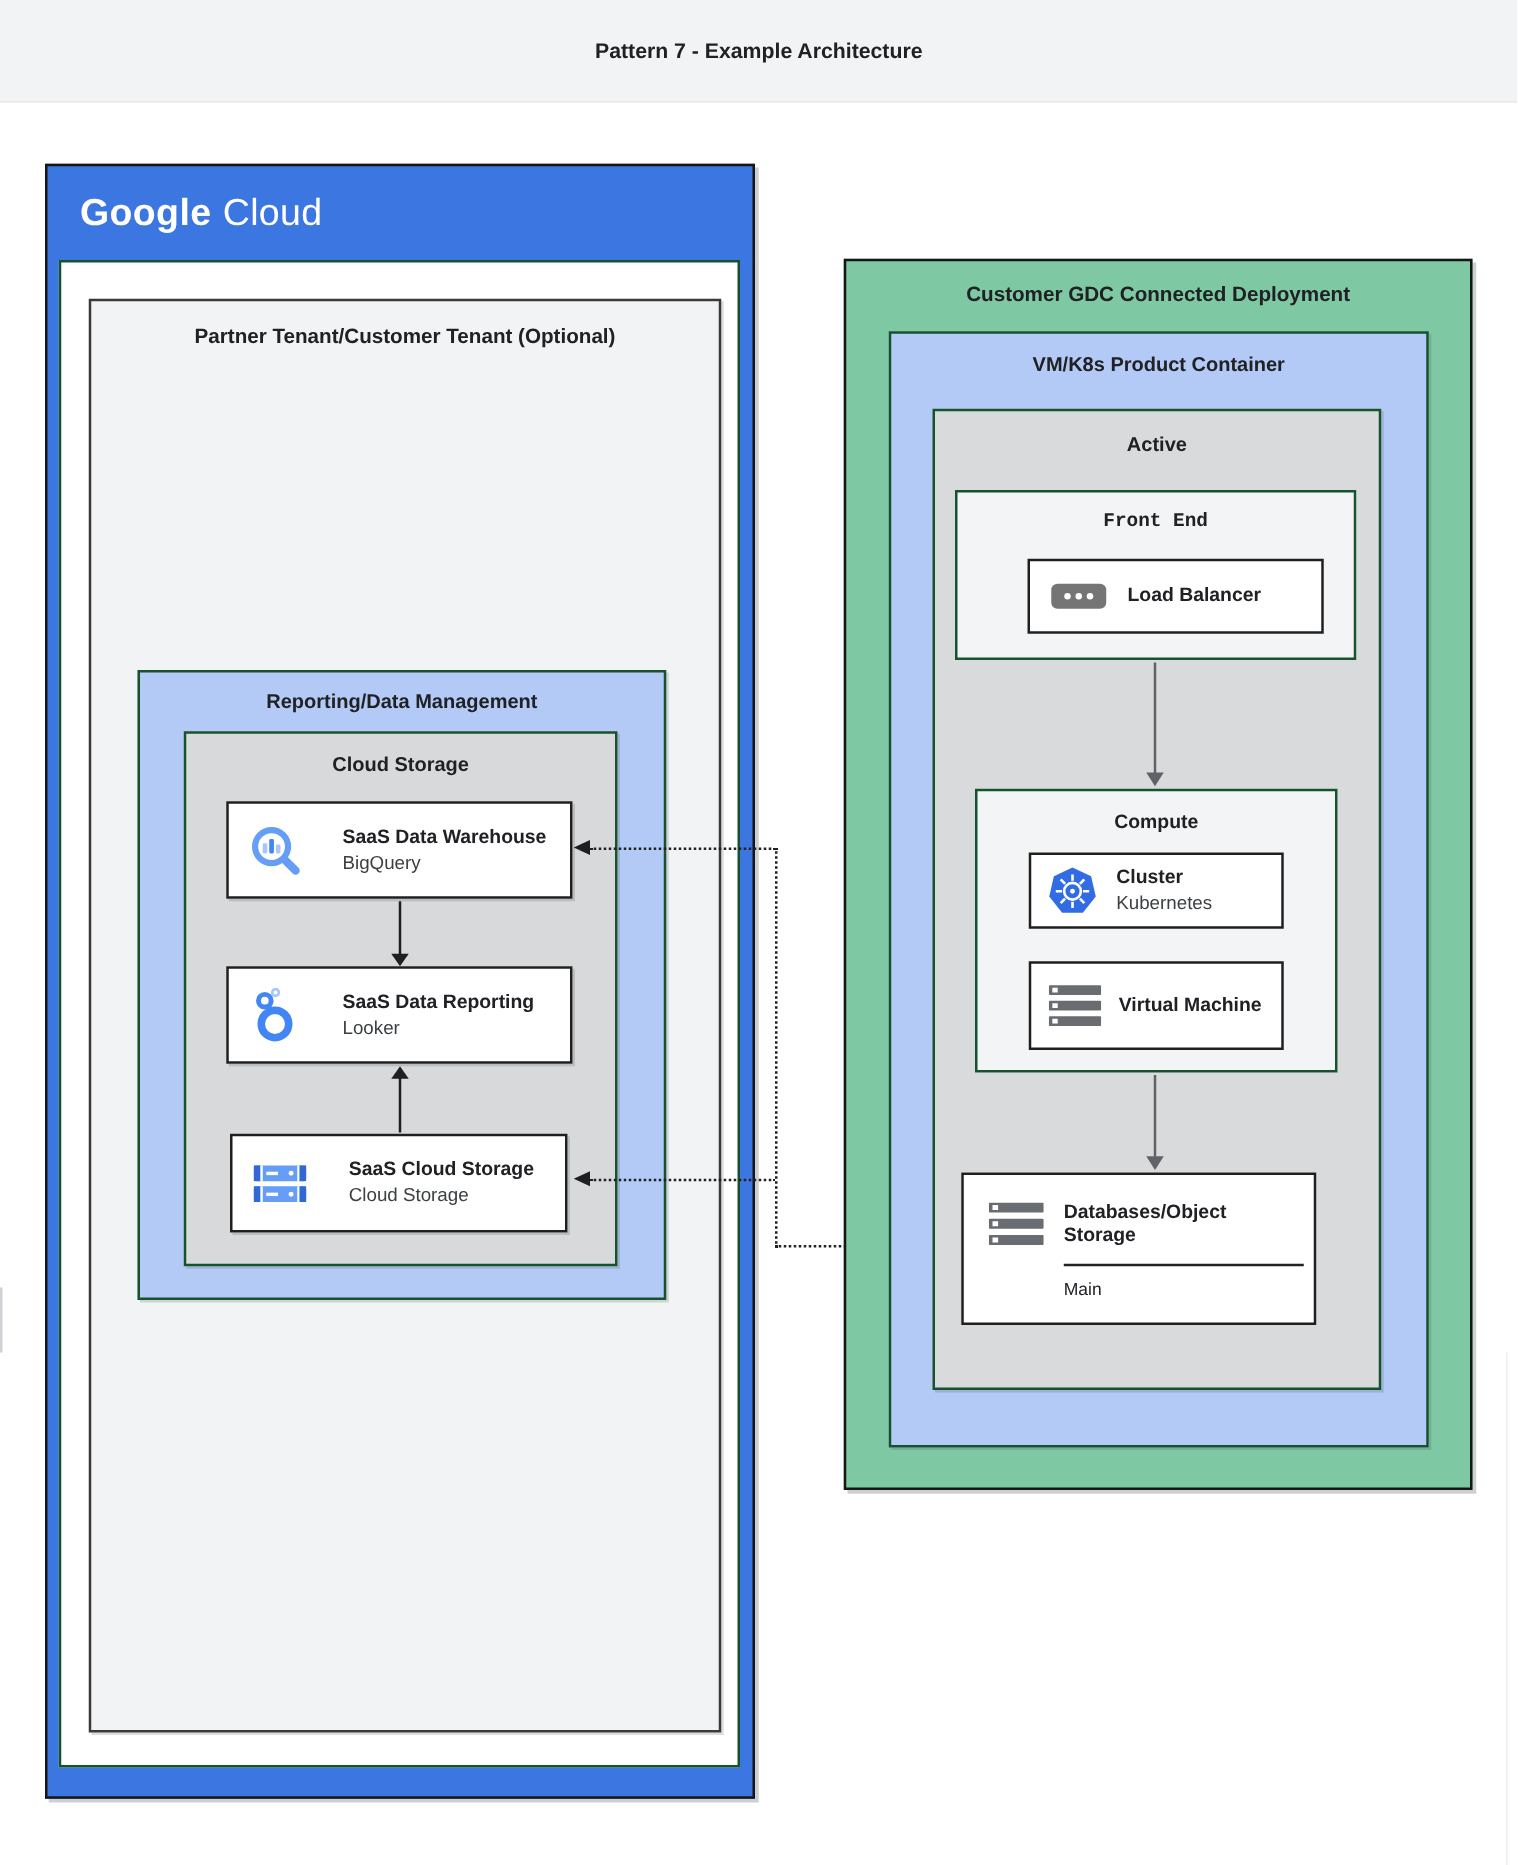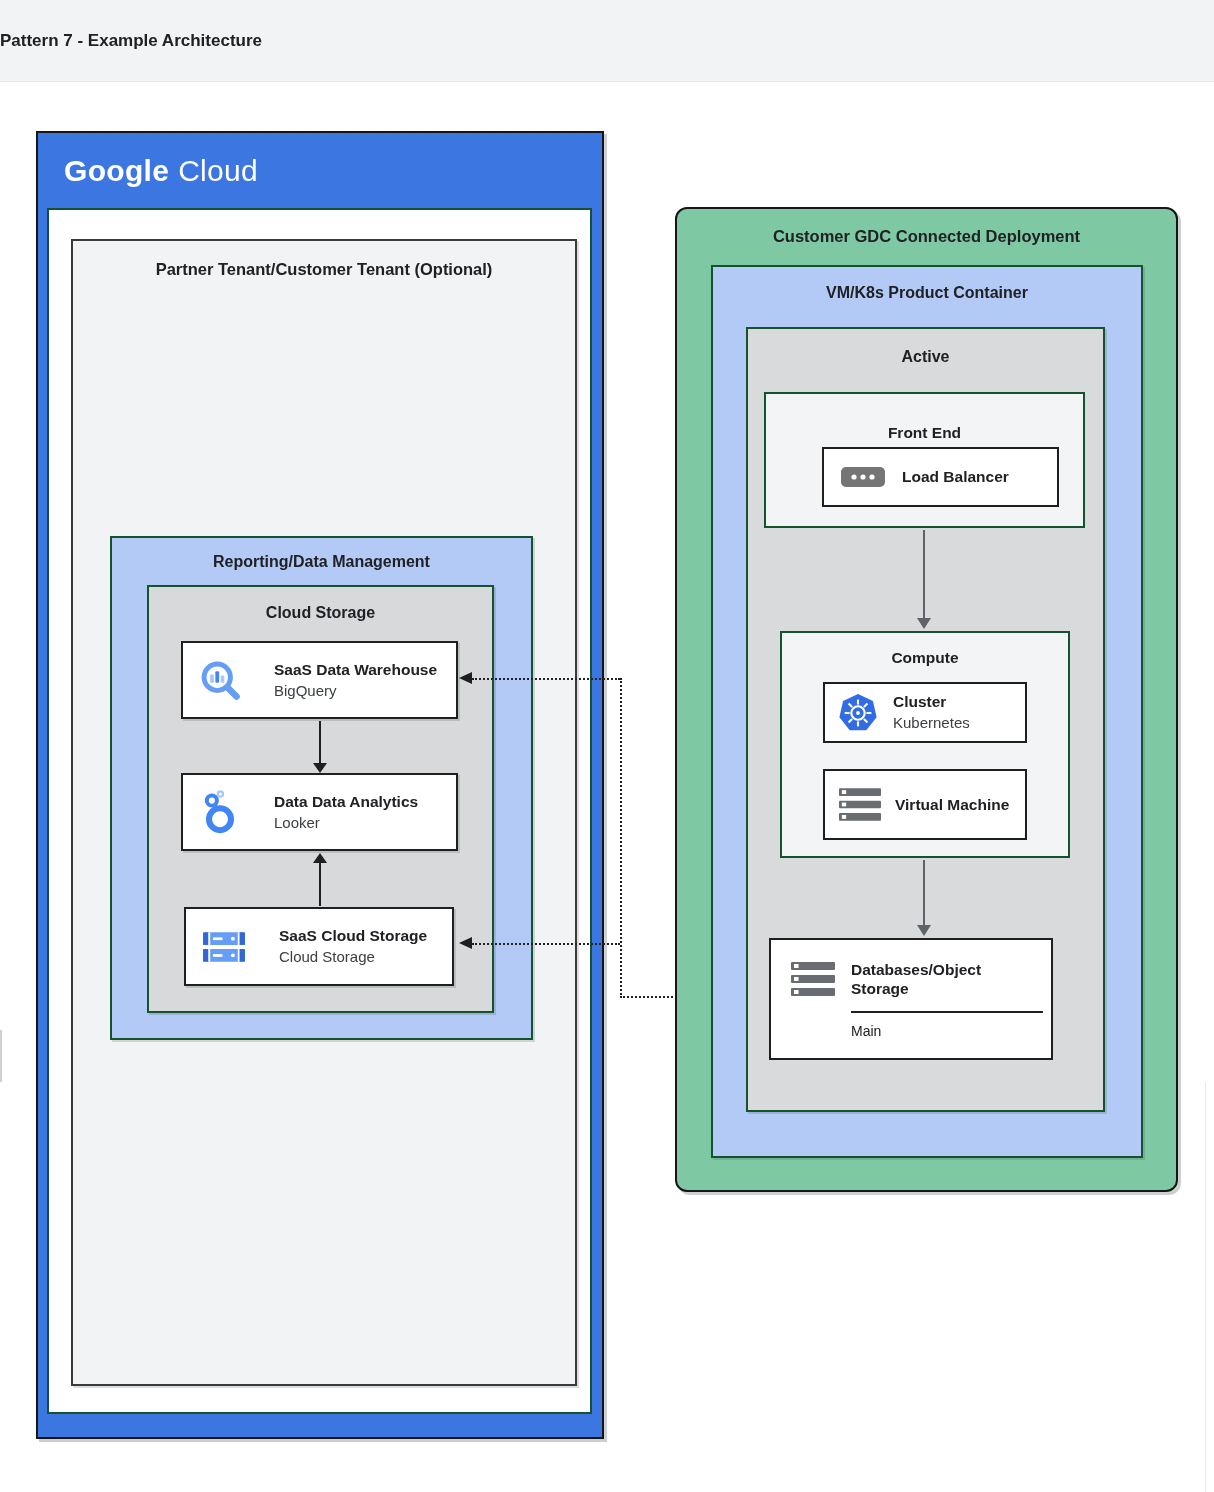--- a/index.html
+++ b/index.html
@@ -3,21 +3,21 @@
 <meta charset="utf-8">
 <style>
   html,body{margin:0;padding:0;background:#ffffff;}
   #canvas{
     position:relative;width:1214px;height:1492px;overflow:hidden;
     font-family:"Liberation Sans", sans-serif;color:#202124;background:#ffffff;
   }
   .abs{position:absolute;box-sizing:border-box;}
   
   .titlebar{left:0;top:0;width:1214px;height:82px;background:#F1F3F4;border-bottom:1px solid #E4E6E8;}
-  .titlebar .t{width:100%;text-align:left;line-height:82px;font-size:17px;font-weight:bold;color:#202124;border-radius:23px;}
+  .titlebar .t{width:100%;text-align:center;line-height:82px;font-size:17px;font-weight:bold;color:#202124;border-radius:23px;}
   
   .box{border:2px solid #14532d;}
   .shadow-lg{box-shadow:3px 3px 0 rgba(60,64,67,.25);}
   .shadow-sm{box-shadow:2px 2px 0 rgba(60,64,67,.18);}
   .box-title{display:block;width:100%;text-align:center;font-weight:bold;color:#202124;}
   
   .card{background:#fff;border:2px solid #1F1F1F;display:flex;align-items:center;box-shadow:2px 2px 0 rgba(60,64,67,.18);}
   .card .ic{flex:0 0 auto;display:flex;align-items:center;justify-content:center;}
   .card .txt{margin-left:32px;}
   .card-title{font-weight:bold;font-size:15.5px;color:#202124;line-height:1.25;}
@@ -84,21 +84,21 @@
             <div class="card abs" style="left:32px;top:186px;width:277px;height:78px;padding-left:15px;">
               <span class="ic">
                 <svg width="44" height="44" viewBox="0 0 40 40">
                   <circle cx="20" cy="26.5" r="10" fill="none" stroke="#4285F4" stroke-width="5.5"></circle>
                   <circle cx="12.6" cy="9.6" r="4.6" fill="none" stroke="#4285F4" stroke-width="3.6"></circle>
                   <circle cx="20.4" cy="3.6" r="2.4" fill="none" stroke="#A8C7FA" stroke-width="2"></circle>
                   <line x1="15.4" y1="13.2" x2="17" y2="16.4" stroke="#4285F4" stroke-width="3.2"></line>
                 </svg>
               </span>
               <span class="txt">
-                <div class="card-title">Data Data Analytics</div>
+                <div class="card-title">SaaS Data Reporting</div>
                 <div class="card-sub">Looker</div>
               </span>
             </div>
 
             <div class="card abs" style="left:35px;top:320px;width:270px;height:79px;padding-left:15px;">
               <span class="ic">
                 <svg width="46" height="34" viewBox="0 0 44 32">
                   <rect x="2" y="2" width="40" height="12" rx="1.5" fill="#669DF6"></rect>
                   <rect x="2" y="2" width="5" height="12" fill="#3367D6"></rect>
                   <rect x="7" y="2" width="1.8" height="12" fill="#fff"></rect>
@@ -132,31 +132,31 @@
   <div class="abs vline-dark" style="left:319px;top:862px;height:44px;"></div>
   <div class="abs arr-up-dark" style="left:313px;top:853px;"></div>
 
   <div class="abs dot-h" style="left:472px;top:678px;width:148px;"></div>
   <div class="abs arr-left-dark" style="left:459px;top:672px;"></div>
   <div class="abs dot-v" style="left:620px;top:678px;height:320px;"></div>
   <div class="abs dot-h" style="left:620px;top:996px;width:164px;"></div>
   <div class="abs dot-h" style="left:472px;top:943px;width:148px;"></div>
   <div class="abs arr-left-dark" style="left:459px;top:937px;"></div>
 
-  <div class="abs box shadow-lg" style="left:675px;top:207px;width:503px;height:985px;background:#7EC8A3;border-color:#161616;border-radius:12px;">
+  <div class="abs box shadow-lg" style="left:675px;top:207px;width:503px;height:985px;background:#7EC8A3;border-color:#161616;">
     <div class="box-title abs" style="top:18px;font-size:16.5px;">Customer GDC Connected Deployment</div>
 
     <div class="abs box shadow-sm" style="left:34px;top:56px;width:432px;height:893px;background:#B3CAF6;">
       <div class="box-title abs" style="top:17px;font-size:16px;">VM/K8s Product Container</div>
 
       <div class="abs box shadow-sm" style="left:33px;top:60px;width:359px;height:785px;background:#D8DADC;">
         <div class="box-title abs" style="top:19px;font-size:16px;text-align:center;">Active</div>
 
         <div class="abs box" style="left:16px;top:63px;width:321px;height:136px;background:#F3F4F6;">
-          <div class="box-title abs" style="top:30px;font-size:15.5px;">Front End</div>
+          <div class="box-title abs" style="top:14px;font-size:15.5px;font-family:Liberation Mono, monospace;">Front End</div>
           <div class="card abs" style="left:56px;top:53px;width:237px;height:60px;padding-left:16px;box-shadow:none;">
             <span class="ic">
               <svg width="46" height="22" viewBox="0 0 46 22">
                 <rect x="1" y="1" width="44" height="20" rx="5" fill="#757575"></rect>
                 <circle cx="14" cy="11" r="2.6" fill="#fff"></circle>
                 <circle cx="23" cy="11" r="2.6" fill="#fff"></circle>
                 <circle cx="32" cy="11" r="2.6" fill="#fff"></circle>
               </svg>
             </span>
             <span class="txt" style="margin-left:16px;">

